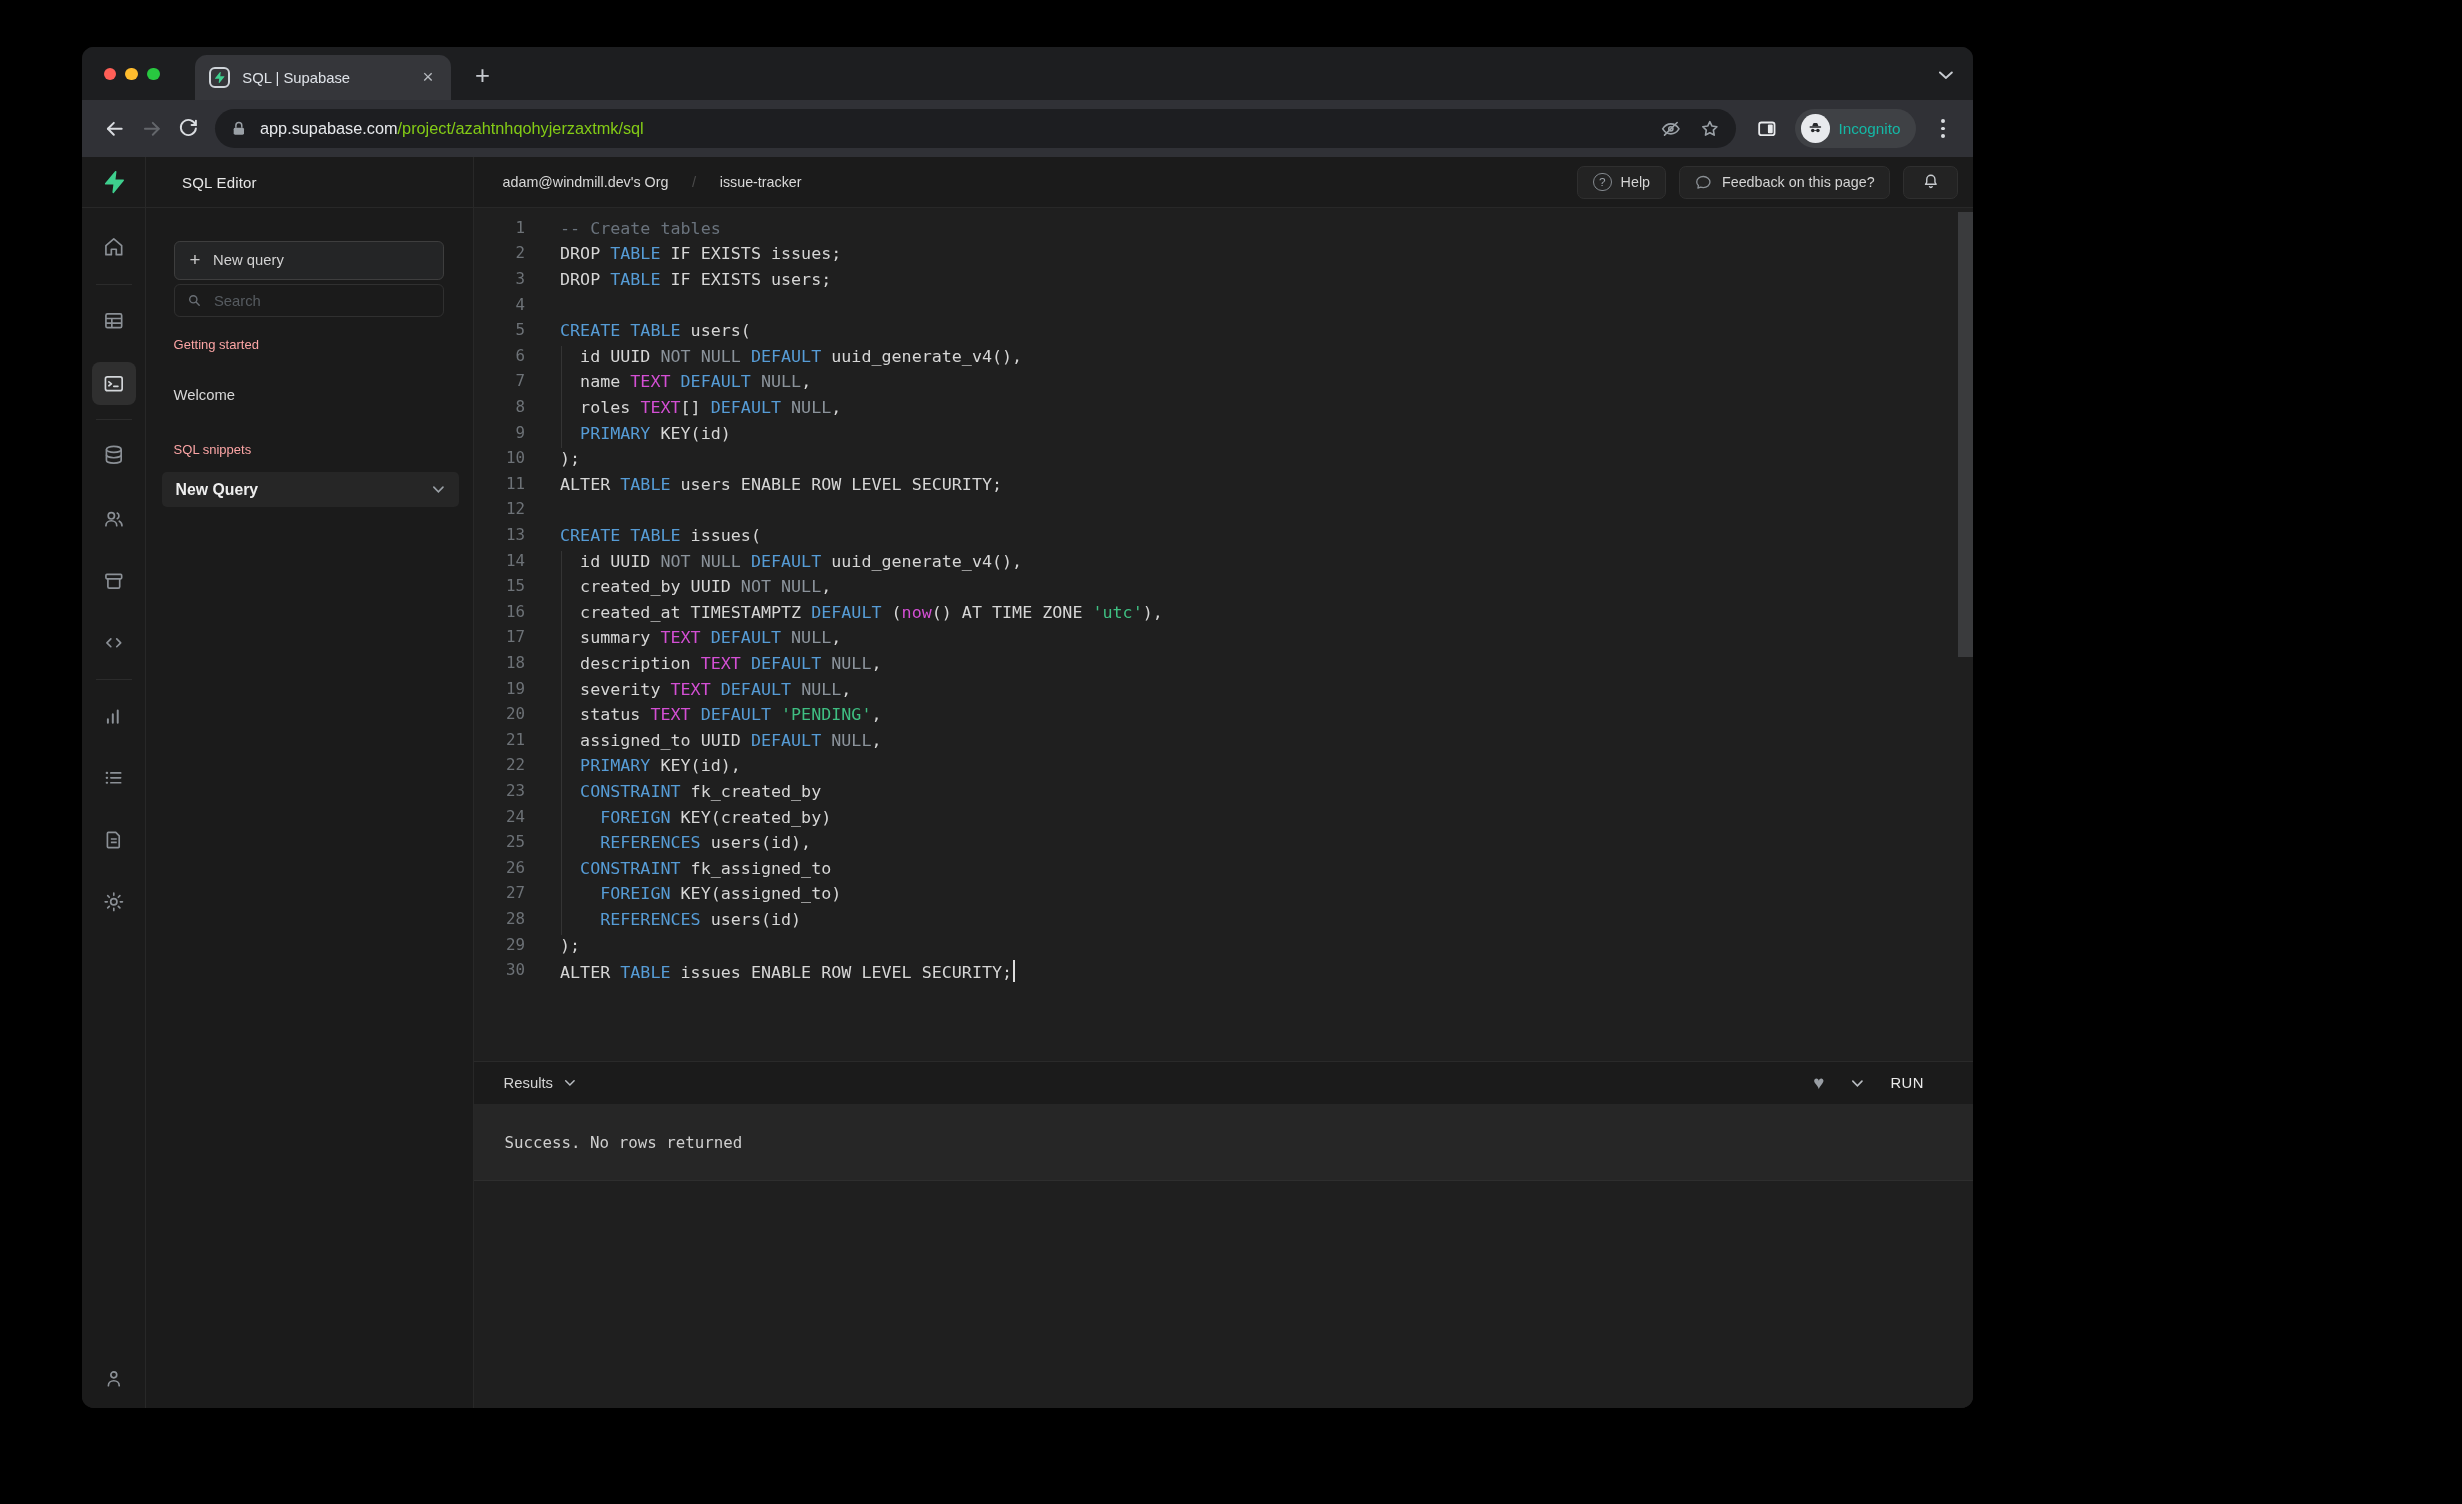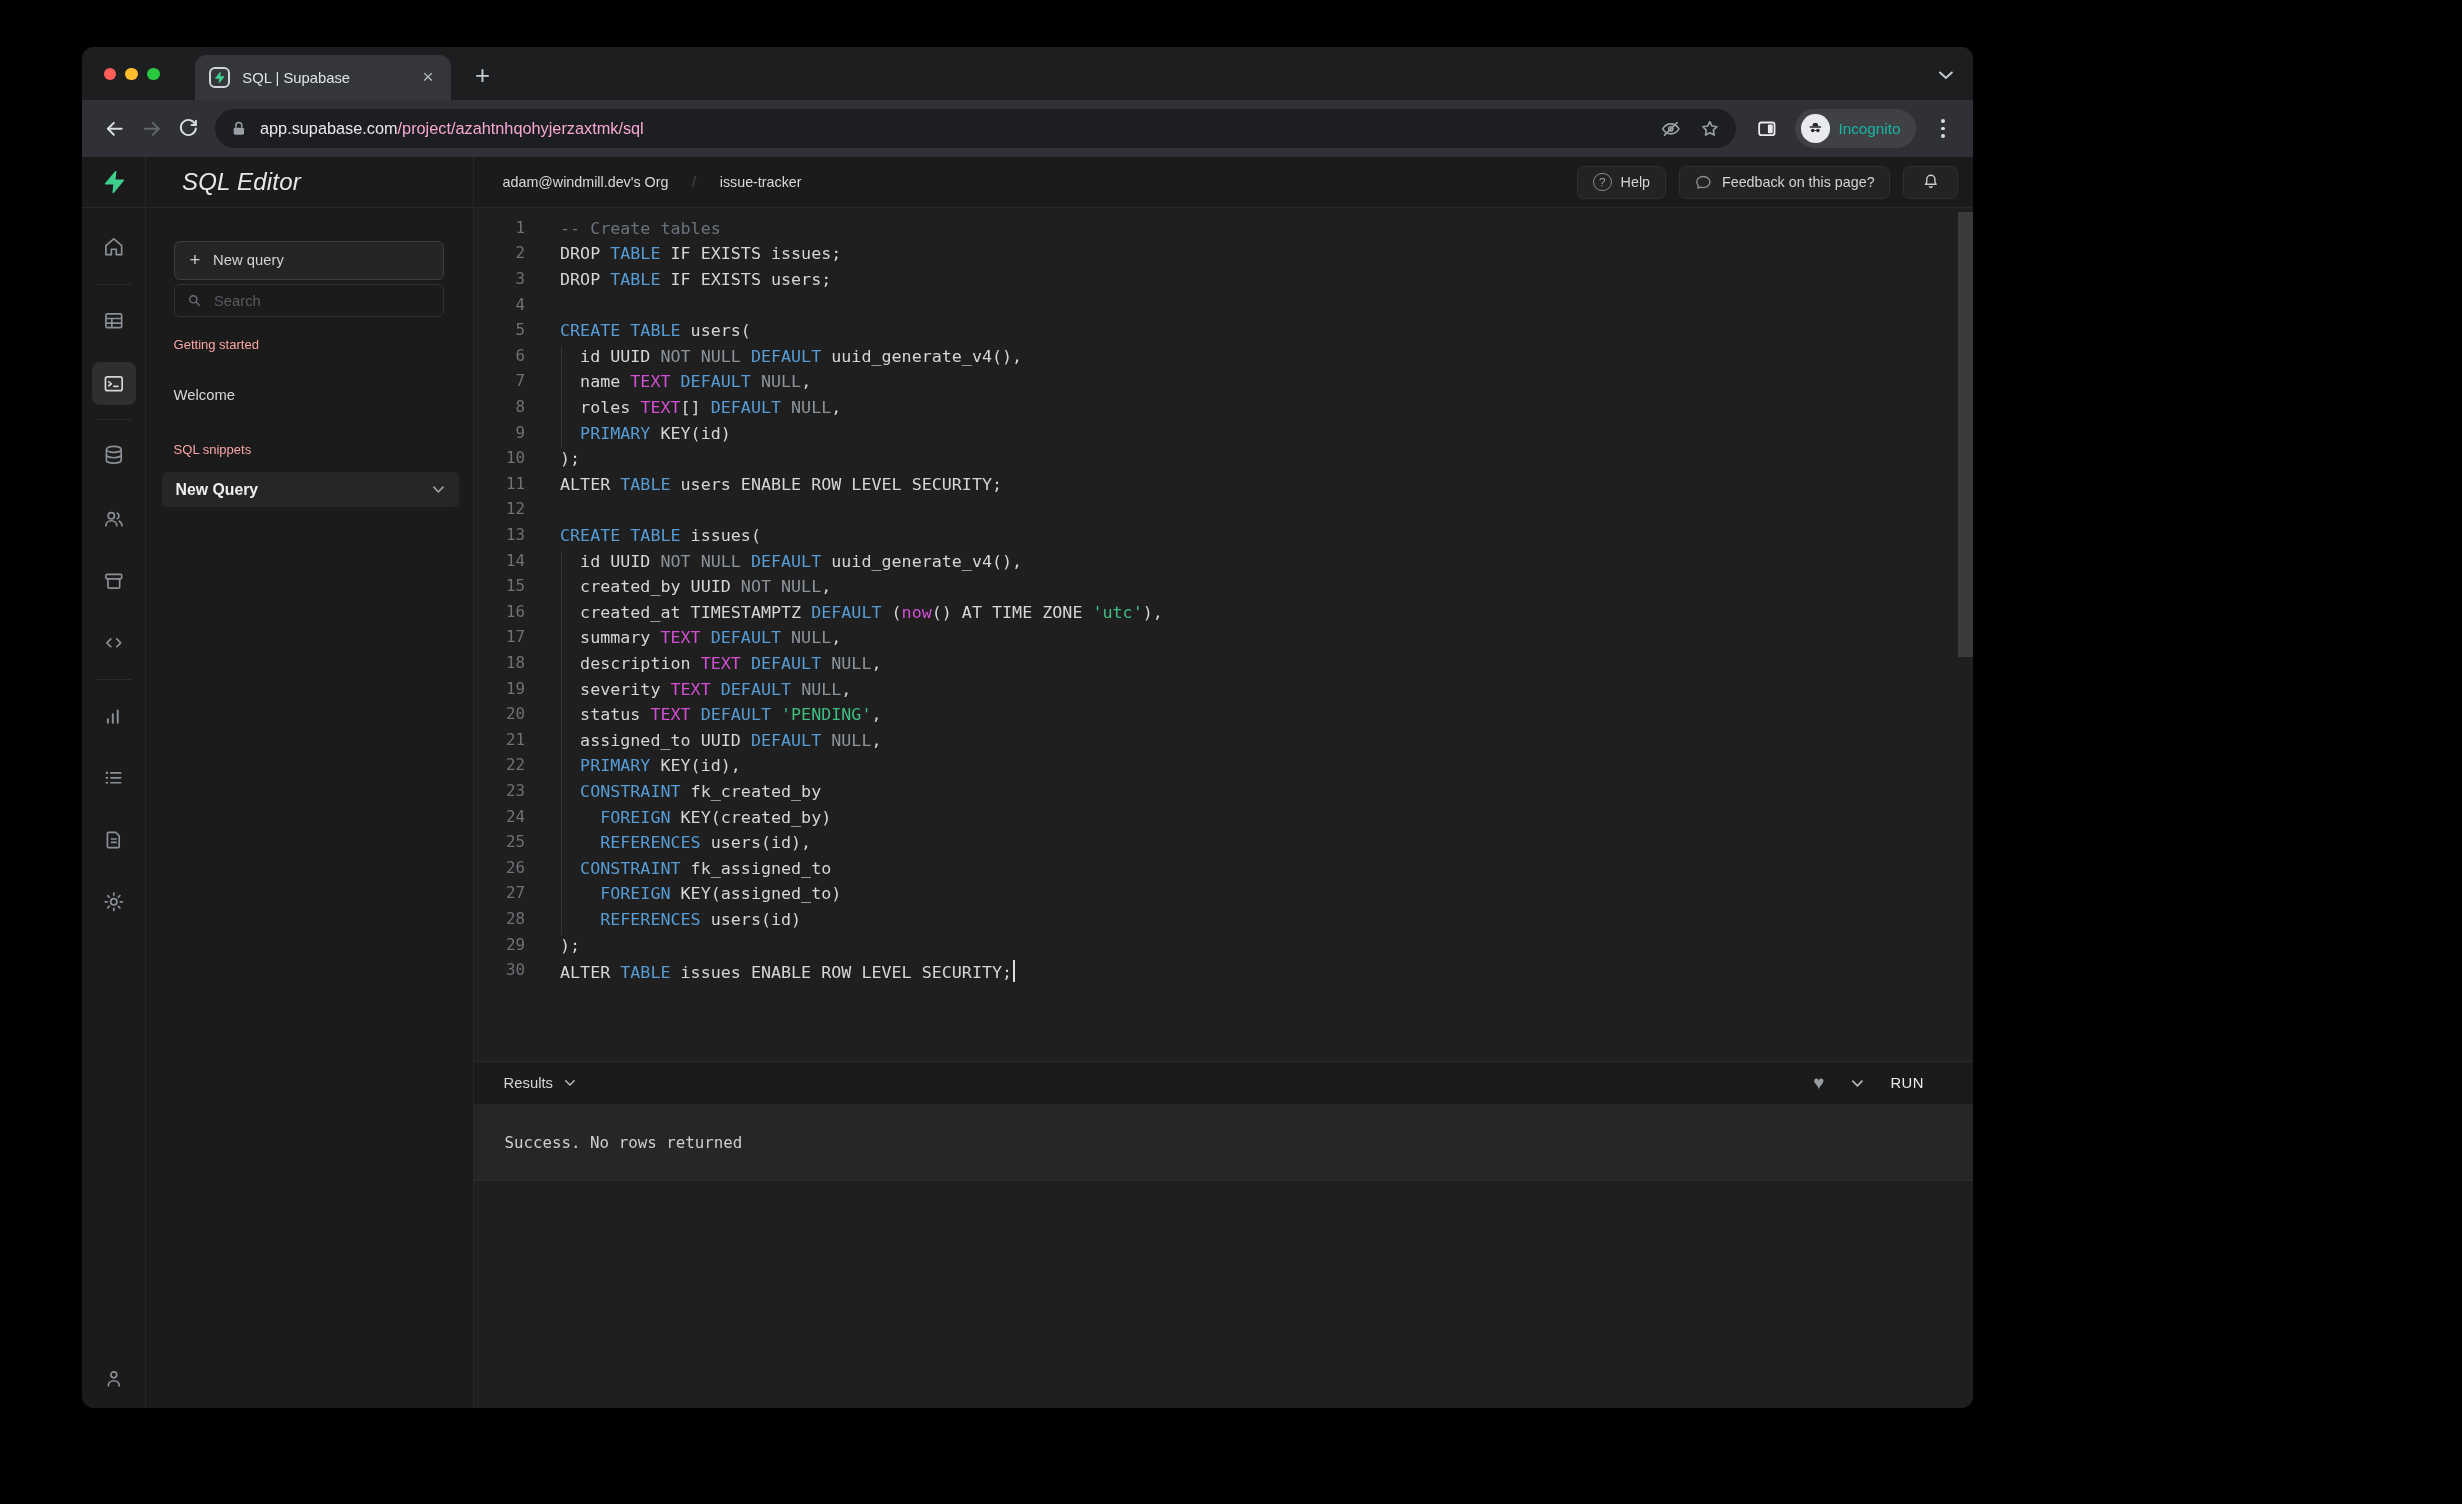--- a/index.html
+++ b/index.html
@@ -27,38 +27,38 @@
   .strip-chevron { position:absolute; right:15.8px; top:18.7px; width:23.6px; height:17.7px;
                    display:flex; align-items:center; justify-content:center; }
 
   
   .toolbar { position:absolute; left:0; top:53px; width:100%; height:57px; background:#303136;
              display:flex; align-items:center; padding:0 13.8px; }
   .nav-btn { width:37px; height:37px; display:flex; align-items:center; justify-content:center; flex:0 0 auto; }
   .urlpill { flex:1; height:39px; margin:0 11.8px 0 7.9px; background:#1d1e21; border-radius:19.7px;
              display:flex; align-items:center; padding:0 15.8px; min-width:0; }
   .url-text { margin-left:11.8px; font-size:16.3px; white-space:nowrap; overflow:hidden; flex:1; }
-  .url-domain { color:#e8eaed; } .url-path { color:#f9a8d4; }
+  .url-domain { color:#e8eaed; } .url-path { color:#84cc16; }
   .pill-right { display:flex; align-items:center; gap:17.7px; margin-left:11.8px; }
   .incog { height:39px; background:#3f4145; border-radius:19.7px; display:flex; align-items:center;
            gap:8.9px; padding:0 15.8px 0 5.9px; margin:0 9.9px; flex:0 0 auto; }
   .incog-circle { width:28.6px; height:28.6px; border-radius:50%; background:#e8eaed;
                   display:flex; align-items:center; justify-content:center; }
   .incog-label { color:#14b8a6; font-size:15.3px; }
   .kebab { width:33px; height:37px; display:flex; flex-direction:column; align-items:center;
            justify-content:center; gap:3.9px; }
   .kebab i { width:3.9px; height:3.9px; border-radius:50%; background:#d9dce0; }
 
   
   .app { position:absolute; left:0; top:110px; width:100%; height:1251px; background:#1b1b1b;
          display:flex; flex-direction:column; }
   .app-header { height:51px; border-bottom:1px solid #282828; display:flex; align-items:stretch; flex:0 0 auto; }
   .hdr-logo { width:64px; border-right:1px solid #282828; display:flex; align-items:center; justify-content:center; }
   .hdr-title-cell { width:328px; border-right:1px solid #282828; display:flex; align-items:center; padding-left:36px; }
-  .app-title { font-size:24px; color:#e7e7e7; letter-spacing:0.2px;font-style:italic; }
+  .app-title { font-size:15px; color:#e7e7e7; letter-spacing:0.2px; }
   .hdr-bread { flex:1; display:flex; align-items:center; padding-left:28.6px; gap:23.6px; }
   .bc-item { font-size:14.3px; color:#d9d9d9; }
   .bc-sep { color:#4a4a4a; font-size:14.8px; }
   .hdr-actions { display:flex; align-items:center; gap:12.8px; padding-right:14.8px; }
   .hbtn { height:33px; background:#232323; border:1px solid #2f2f2f; border-radius:6.9px;
           display:flex; align-items:center; gap:8.9px; padding:0 14.8px; color:#d4d4d4; font-size:14.3px; }
   .help-q { width:18.7px; height:18.7px; border:1.5px solid #84898e; border-radius:50%; color:#9aa0a6;
             font-size:11.8px; display:flex; align-items:center; justify-content:center; }
   .bellbtn { width:55px; justify-content:center; }
 

